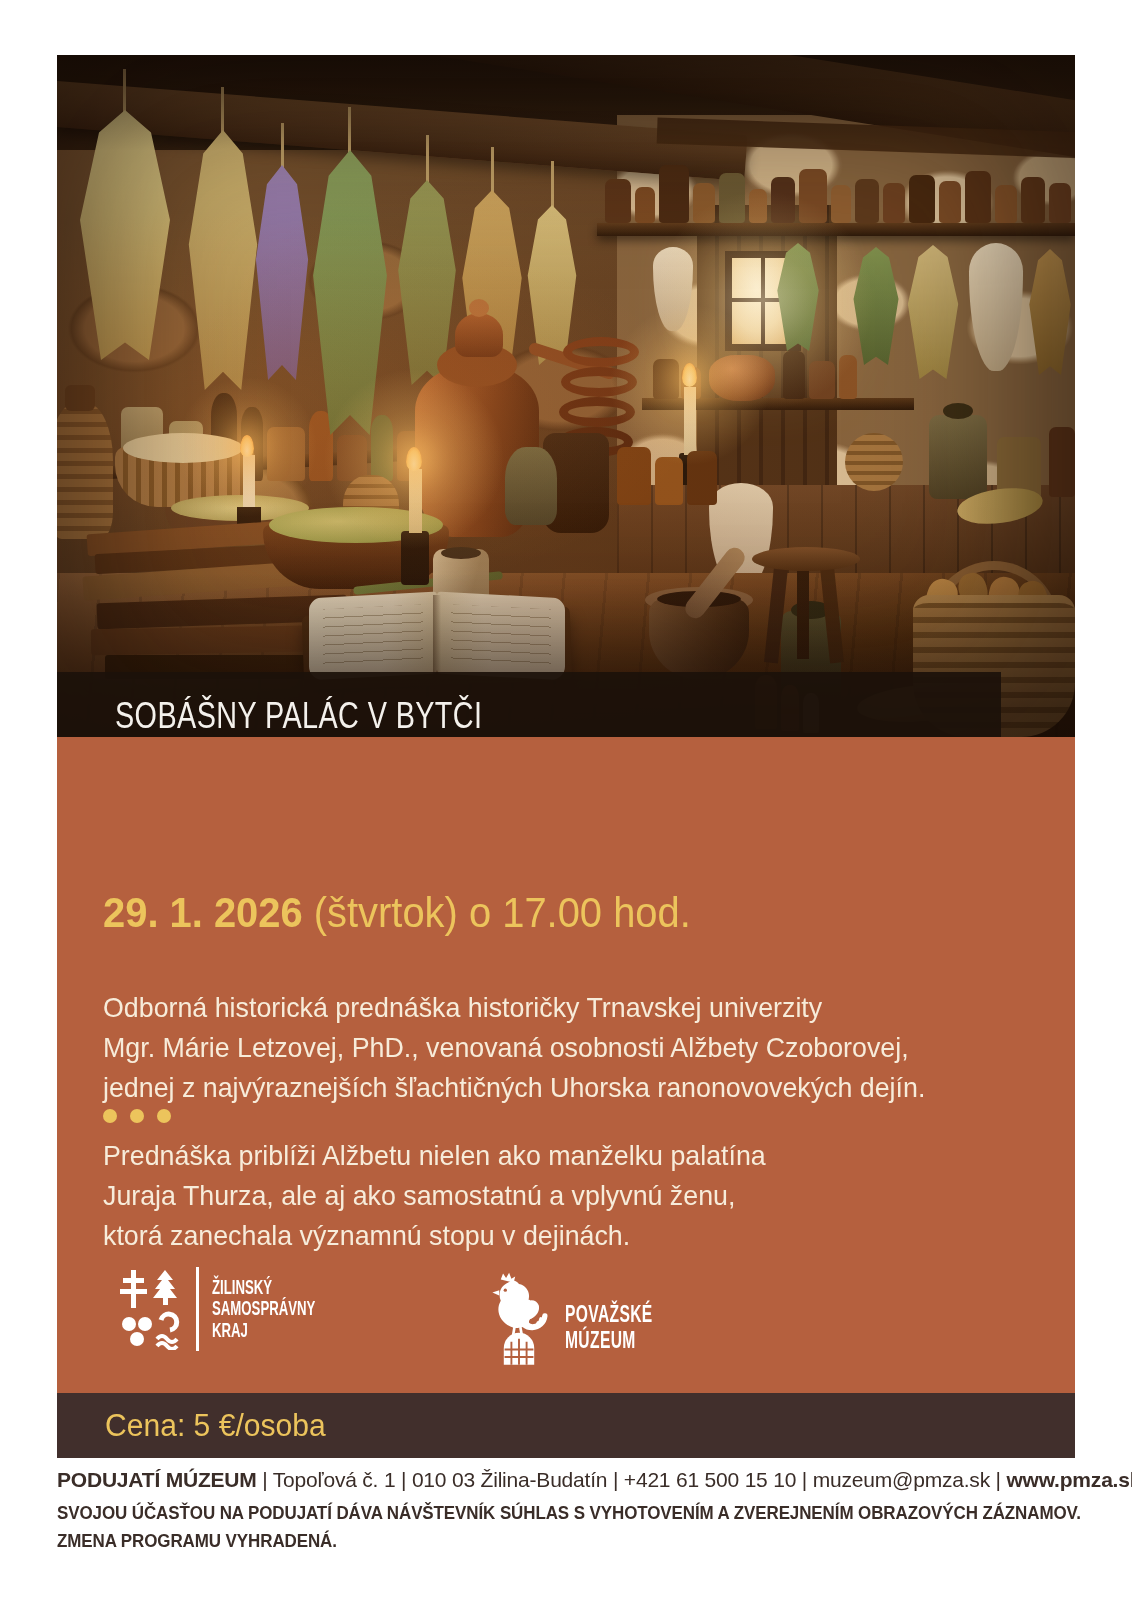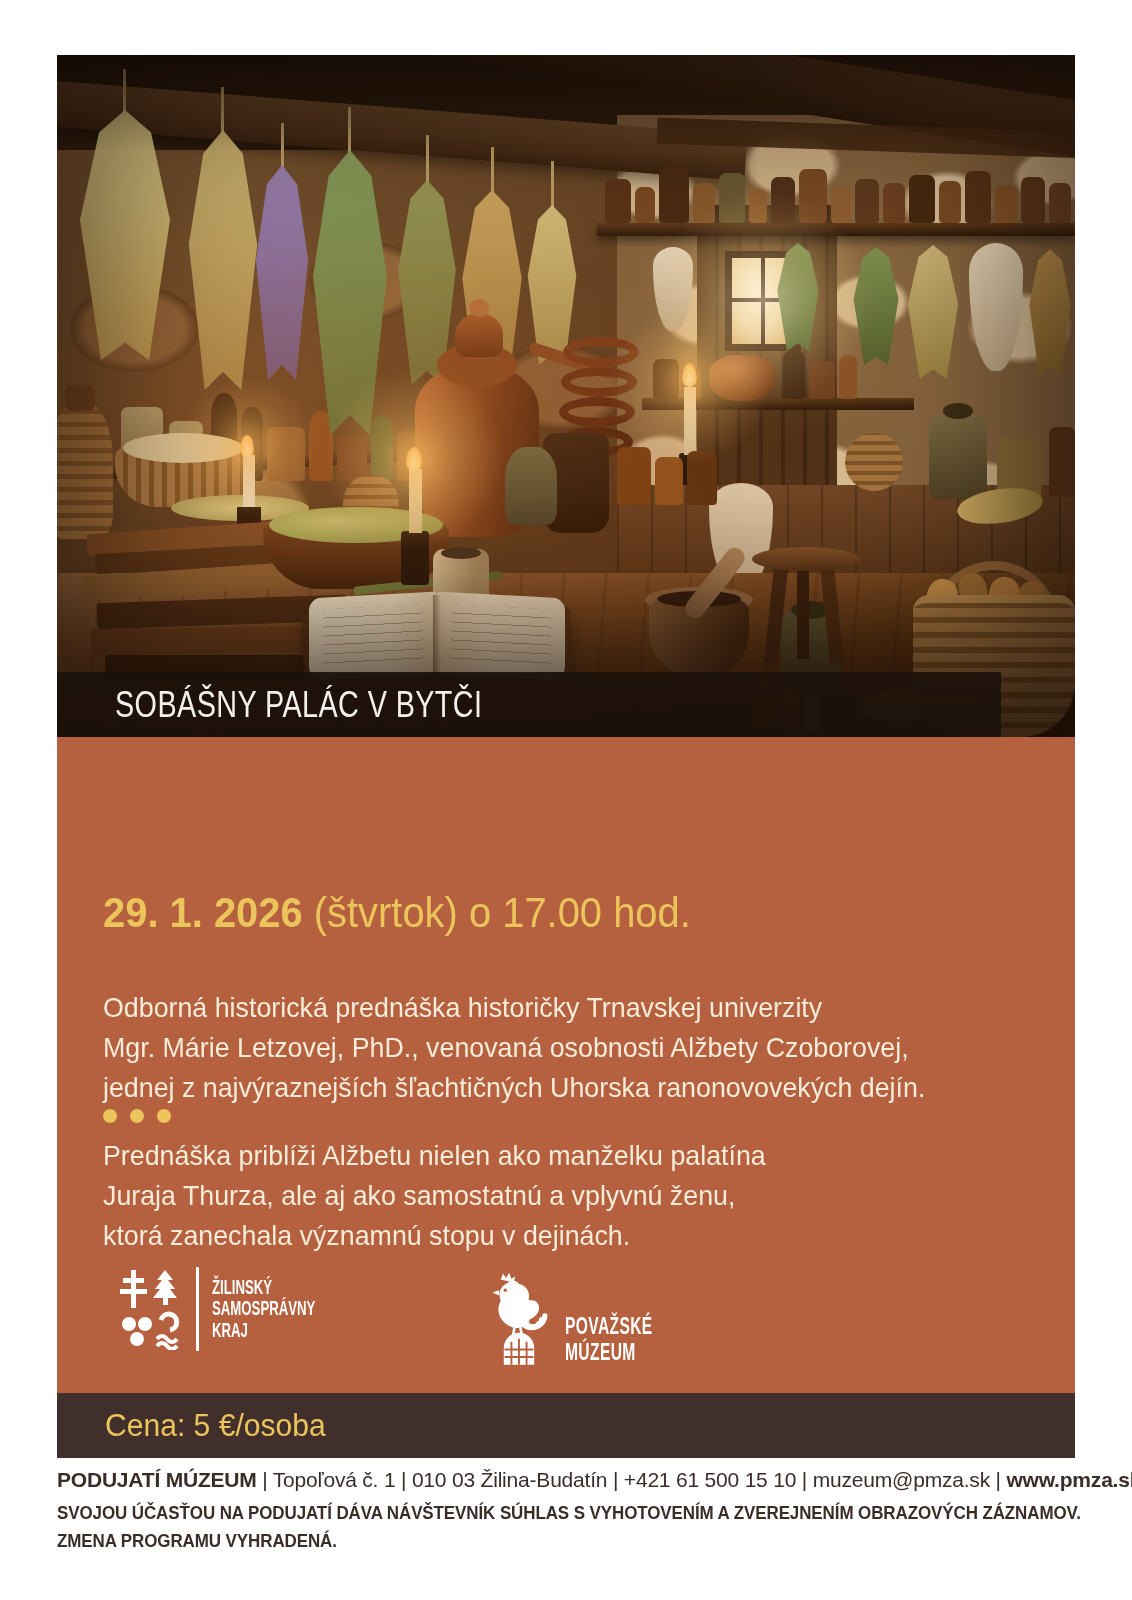--- a/index.html
+++ b/index.html
@@ -14,39 +14,39 @@
   .photo{position:absolute;left:57px;top:55px;width:1018px;height:682px;overflow:hidden;background:#6e4b29}
   .bd{position:absolute;clip-path:polygon(50% 0%,76% 9%,95% 44%,74% 100%,50% 93%,26% 100%,5% 44%,24% 9%)}
   .bg2{position:absolute;border-radius:50% 50% 46% 46%/22% 22% 76% 76%}
   .jar{position:absolute;border-radius:7px 7px 4px 4px}
   .bot{position:absolute;border-radius:45% 45% 10% 10%/26% 26% 8% 8%}
   .stem{position:absolute;width:3px;background:#c2a268}
   .flame{position:absolute;border-radius:50%/62% 62% 38% 38%;
     background:radial-gradient(at 50% 70%,#fff3c8,#ffcf6e 55%,#f08a28 85%,rgba(240,120,30,0));
     box-shadow:0 0 26px 10px rgba(255,190,90,.55)}
   .venueband{position:absolute;left:0;top:617px;width:944px;height:65px;background:var(--venue);
-    display:flex;align-items:center;padding-left:58px;z-index:40}
+    display:flex;align-items:flex-end;padding-left:58px;z-index:40}
   .venueband span{font-size:36px;color:#f4f1ec;letter-spacing:.5px;transform:scaleX(.8);transform-origin:left center;white-space:nowrap}
   
   .terra{position:absolute;left:57px;top:737px;width:1018px;height:656px;background:var(--terra)}
   .title{position:absolute;left:40px;top:26px;font-family:"DejaVu Serif",serif;font-weight:700;
     font-size:92px;letter-spacing:-3px;color:#fffdf8;white-space:nowrap;line-height:1}
   .date{position:absolute;left:46px;top:152px;font-size:42px;color:var(--yellow);white-space:nowrap;
     transform:scaleX(.95);transform-origin:left center}
   .date .b{font-weight:700}
   .para{position:absolute;left:46px;font-size:28.5px;line-height:40px;color:var(--cream);
     transform:scaleX(.94);transform-origin:left top;white-space:nowrap}
   .para span{display:block}
   .dots{position:absolute;left:46px;top:372px;display:flex;gap:13px}
   .dots i{width:14px;height:14px;border-radius:50%;background:var(--yellow)}
   .logos{position:absolute;left:60px;top:530px;display:flex;align-items:flex-start}
   .zsk{display:flex;align-items:center}
   .zsk .rule{width:3px;height:84px;background:#fff;margin:0 13px 0 13px}
   .zsk .txt{font-weight:700;font-size:20px;line-height:21.5px;color:#fff;transform:scaleX(.66);transform-origin:left center;white-space:nowrap}
-  .pm{display:flex;align-items:flex-end;margin-left:112px}
+  .pm{display:flex;align-items:center;margin-left:112px}
   .pm .txt{font-weight:700;font-size:23px;line-height:26px;color:#fff;letter-spacing:.5px;
     transform:scaleX(.68);transform-origin:left top;margin-top:22px;margin-left:8px;white-space:nowrap}
   
   .cena{position:absolute;left:57px;top:1393px;width:1018px;height:65px;background:var(--band);
     display:flex;align-items:center;padding-left:48px}
   .cena span{font-size:31px;color:var(--yellow);transform:scaleX(.97);transform-origin:left center}
   
   .footer{position:absolute;left:57px;top:1468px;width:1018px;color:var(--ink)}
   .f1{font-size:21px;letter-spacing:-.2px;white-space:nowrap}
   .f1 .b{font-weight:700}

